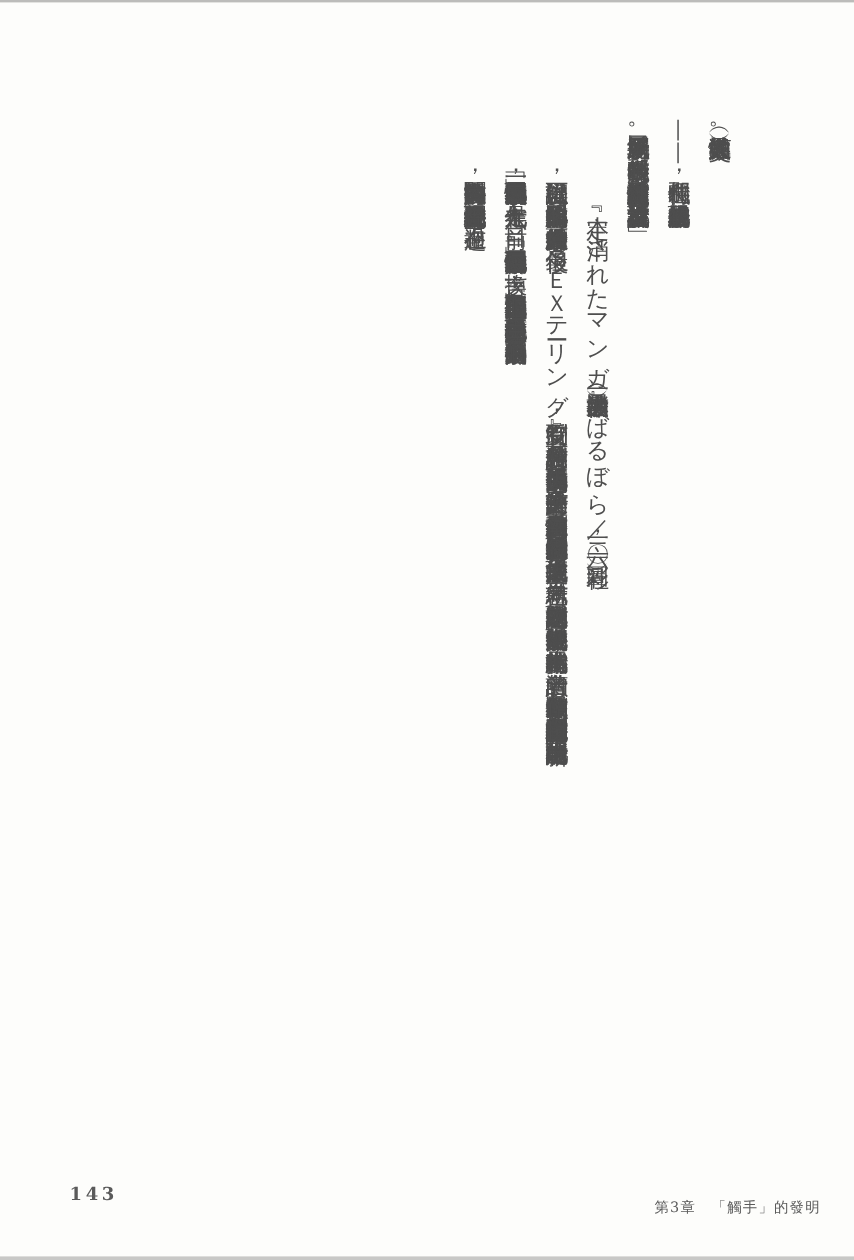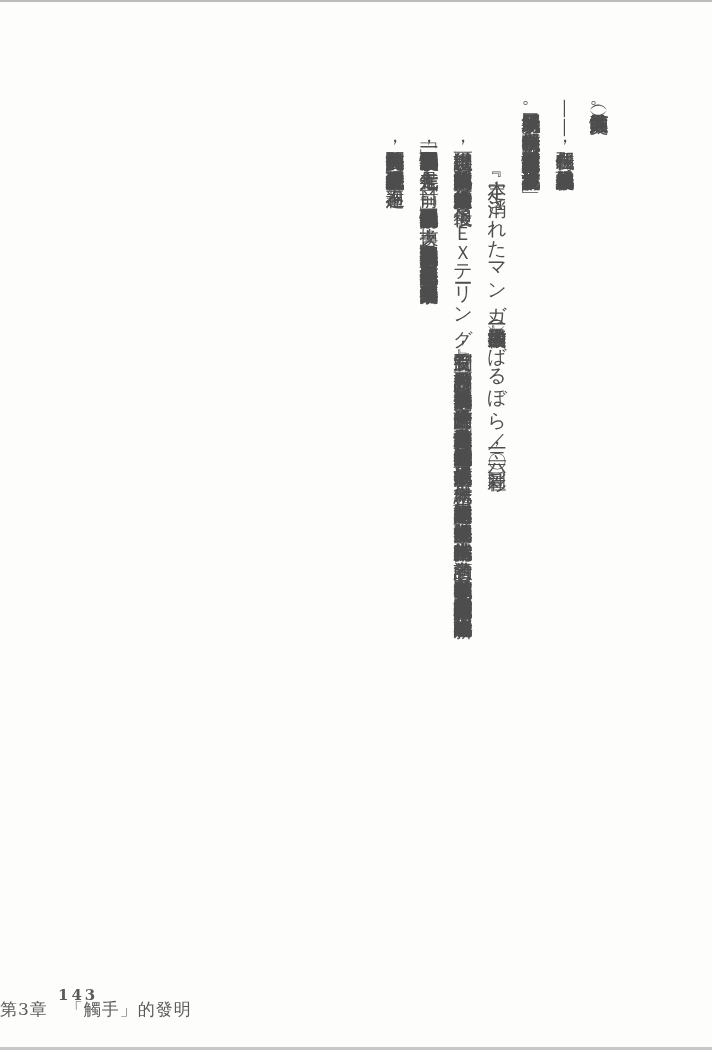--- a/index.html
+++ b/index.html
@@ -47,22 +47,22 @@
     top: 986px;
     font-size: 15px;
     font-weight: 600;
     letter-spacing: 3px;
     color: var(--footer-color, #5a5a5a);
   }
   .footer-chapter {
     position: absolute;
     left: 0; right: 28px;
     top: 998px;
-    text-align: left;
-    font-size: 17px;
+    text-align: right;
+    font-size: 12px;
     letter-spacing: 1px;
     color: var(--footer-color, #5a5a5a);
   }
 </style>
 </head>
 <body>
 
 <div class="page">
   <div class="scan-edge-top"></div>
 

